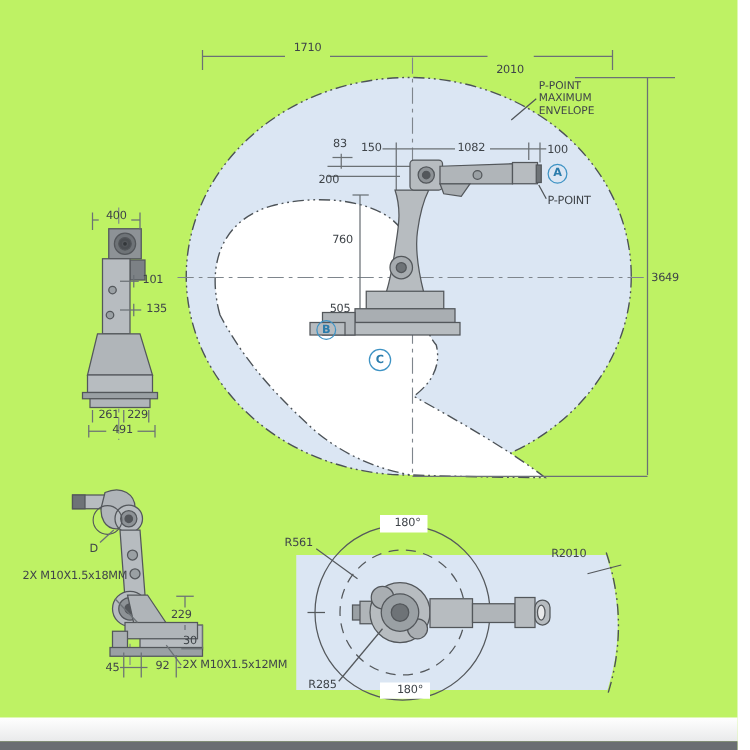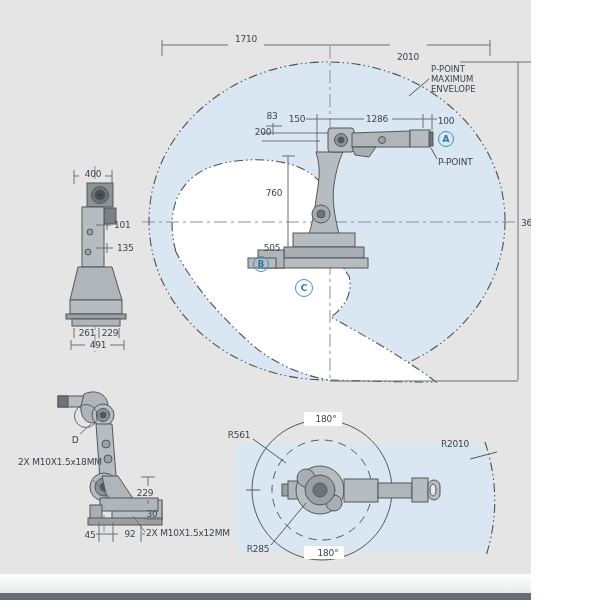--- a/index.html
+++ b/index.html
@@ -1,17 +1,17 @@
 <!DOCTYPE html>
 <html><head>
 <meta charset="utf-8">
 <style>
   html,body{margin:0;padding:0;background:#fff;}
-  #stage{position:relative;width:507px;height:600px;background:#e5e5e5;overflow:hidden;
-         font-family:"DejaVu Sans","Liberation Sans",sans-serif;color:#3f4449;padding-left:24px;}
+  #stage{position:relative;width:590px;height:600px;background:#bef264;overflow:hidden;
+         font-family:"DejaVu Sans","Liberation Sans",sans-serif;color:#3f4449;}
   #drawing{position:absolute;left:0;top:0;}
   .lbl{position:absolute;font-size:9px;line-height:1;color:#3f4449;letter-spacing:-0.2px;
        white-space:nowrap;transform:translate(-50%,-50%);}
   .lbl-l{transform:translate(0,-50%);}
   .note{transform:none;font-size:8.5px;line-height:10px;white-space:pre-line;letter-spacing:0;}
   .badge{position:absolute;width:14px;height:14px;border:1.6px solid #3e93c4;border-radius:50%;
          color:#2b7cab;font-size:9px;font-weight:bold;display:flex;align-items:center;
          justify-content:center;transform:translate(-50%,-50%);background:transparent;}
   .badge.big{width:16px;height:16px;}
   #bottom-fade{position:absolute;left:0;top:574px;width:600px;height:19px;
@@ -201,23 +201,23 @@
 </svg>
 
 <span class="lbl" style="left:246px;top:39px">1710</span>
 <span class="lbl" style="left:408px;top:57px">2010</span>
 <span class="lbl lbl-l" style="left:521px;top:223px">3649</span>
 <span class="lbl note" style="left:431px;top:64px">P-POINT
 MAXIMUM
 ENVELOPE</span>
 <span class="lbl" style="left:272px;top:116px">83</span>
 <span class="lbl" style="left:297px;top:119px">150</span>
-<span class="lbl" style="left:377px;top:119px">1286</span>
+<span class="lbl" style="left:377px;top:119px">1082</span>
 <span class="lbl" style="left:446px;top:121px">100</span>
-<span class="lbl" style="left:263px;top:132px">200</span>
+<span class="lbl" style="left:263px;top:145px">200</span>
 <span class="lbl" style="left:274px;top:193px">760</span>
 <span class="lbl" style="left:272px;top:248px">505</span>
 <span class="lbl lbl-l" style="left:438px;top:162px">P-POINT</span>
 <div class="badge" style="left:446px;top:139px">
       <span>A</span>
     </div>
 <div class="badge" style="left:261px;top:264px">
       <span>B</span>
     </div>
 <div class="badge big" style="left:304px;top:288px">

